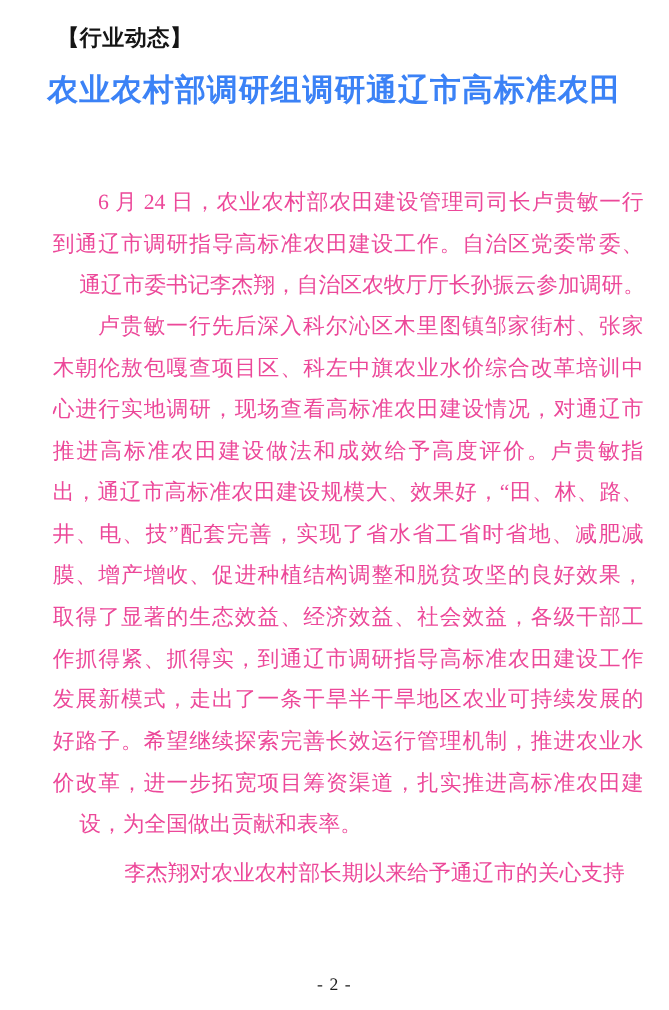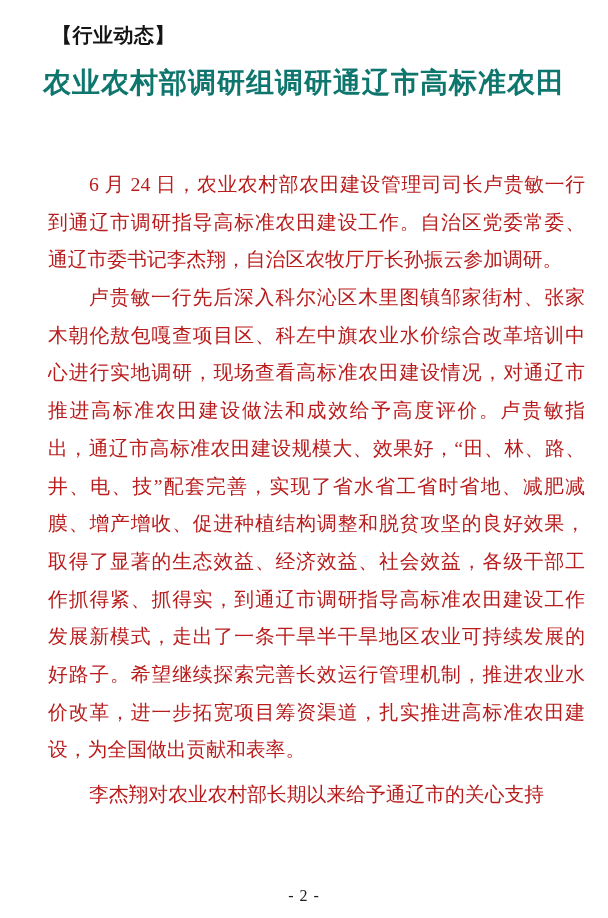--- a/index.html
+++ b/index.html
@@ -27,45 +27,46 @@
     position: absolute;
     left: 32px;
     top: 56px;
     width: 544px;
     margin: 0;
     text-align: center;
     font-size: 28px;
     font-weight: bold;
     line-height: 53px;
     letter-spacing: 1px;
-    color: #0f766e;
+    color: #3b82f6;
   }
   .doc-title .title-line { white-space: nowrap; }
   .doc-body {
     position: absolute;
     left: 48px;
     top: 166px;
     width: 537px;
   }
   .paragraph { margin: 0; }
   .paragraph.p-last { margin-top: 7px; }
   .line {
     height: 37.7px;
     line-height: 37.7px;
     font-size: 19.8px;
-    color: #b91c1c;
+    color: #ec4899;
     text-align: justify;
     text-align-last: justify;
     -moz-text-align-last: justify;
     overflow: hidden;
     white-space: nowrap;
   }
   .line.first { padding-left: 41px; }
   .line.last {
     text-align-last: left;
+    margin-left: 24px;
     -moz-text-align-last: left;
   }
   .page-footer {
     position: absolute;
     left: 0;
     top: 885px;
     width: 608px;
     text-align: center;
     font-size: 16px;
     line-height: 22px;

